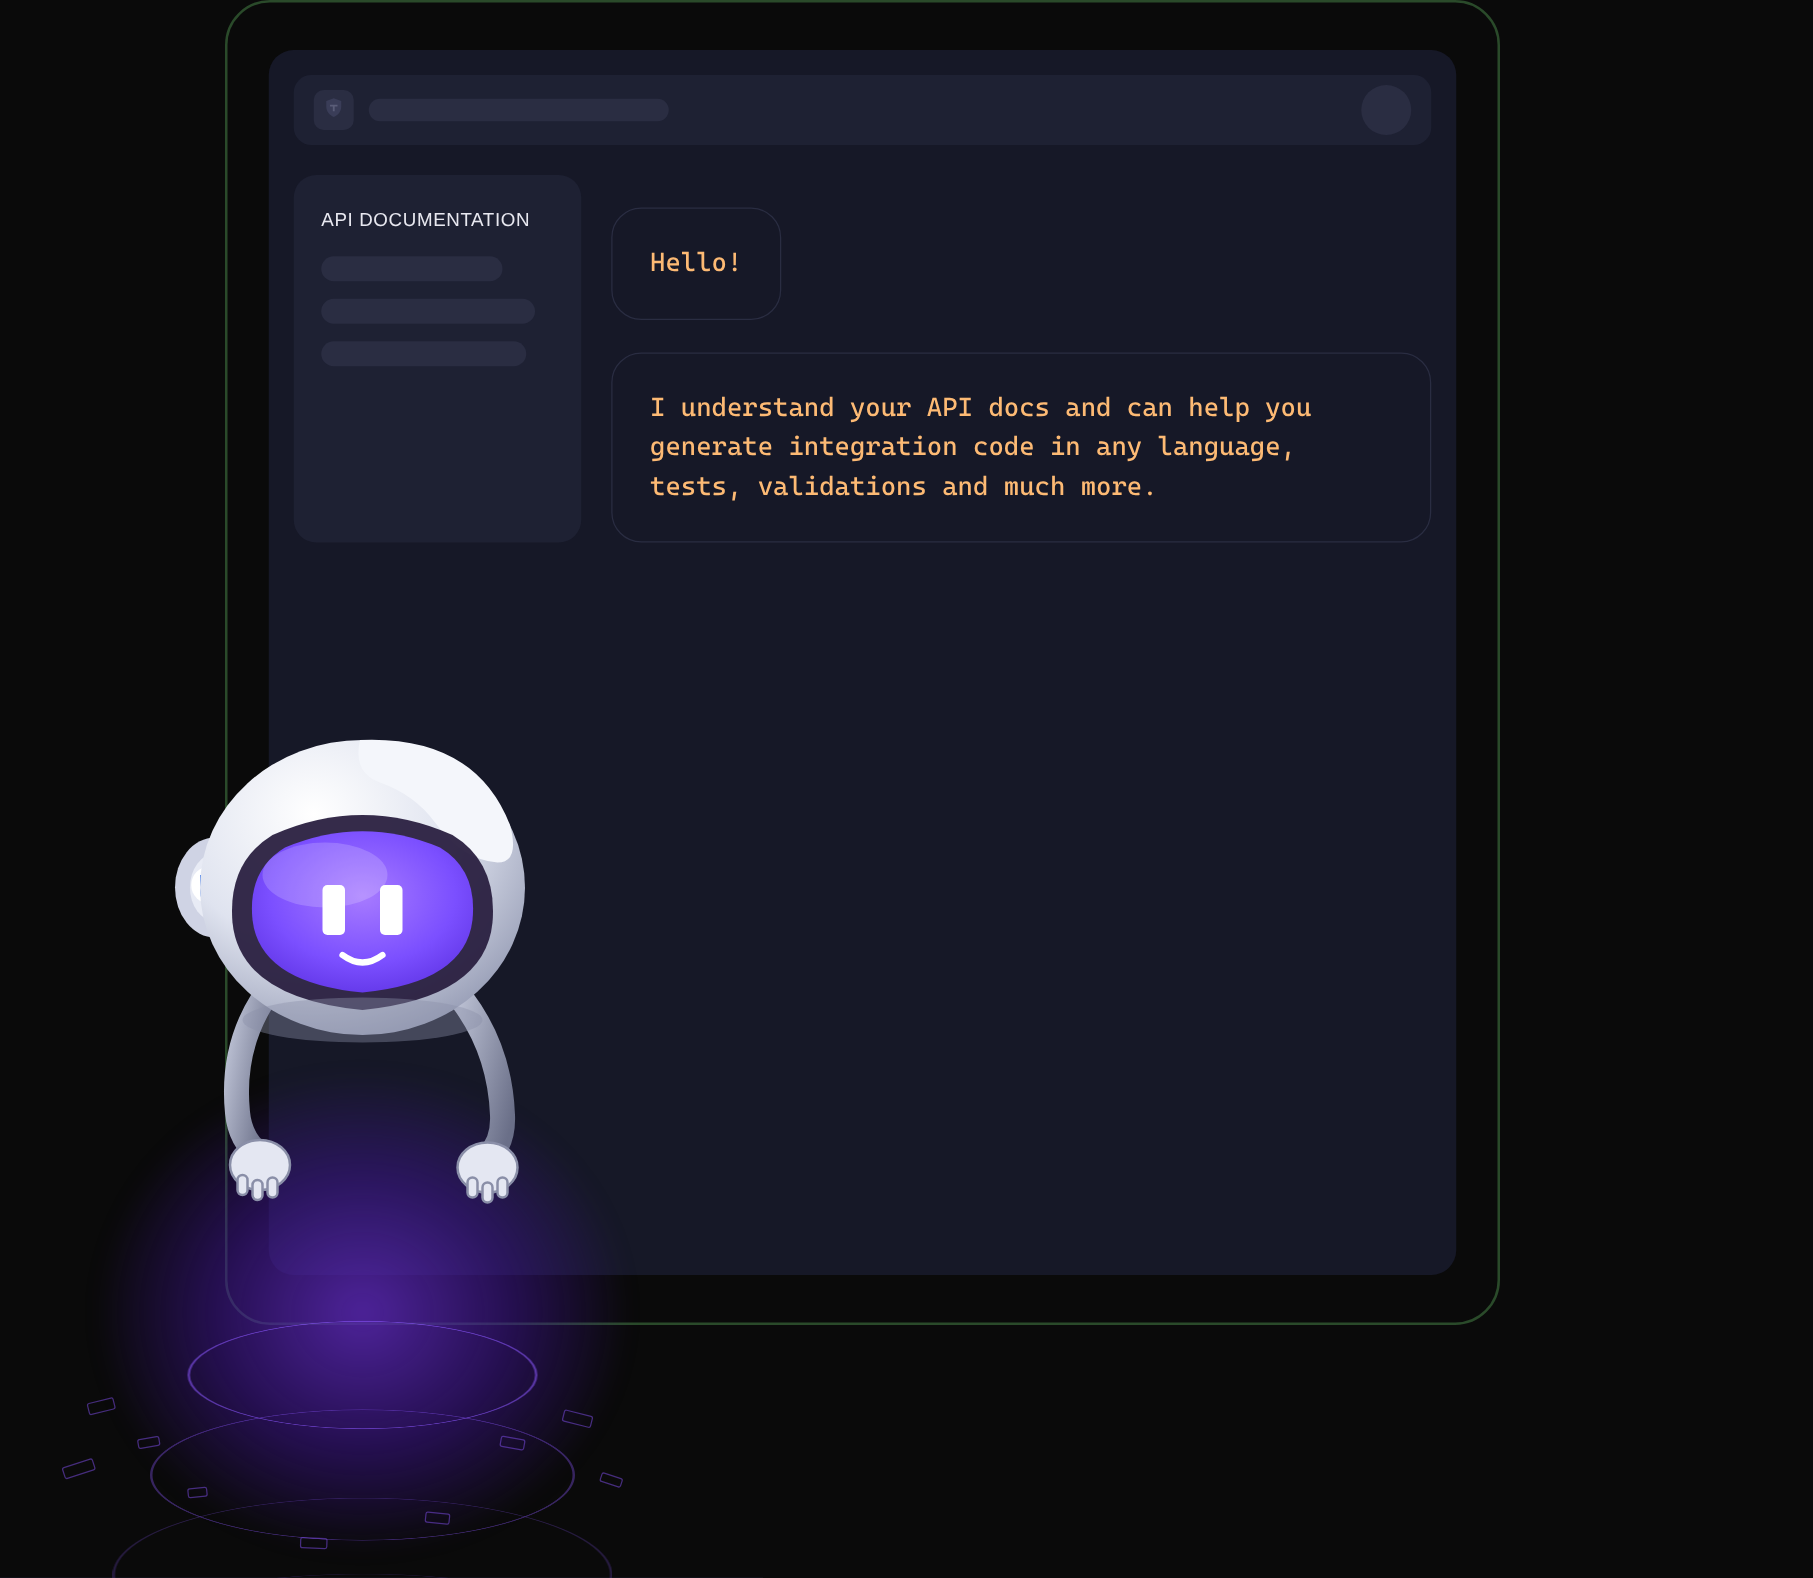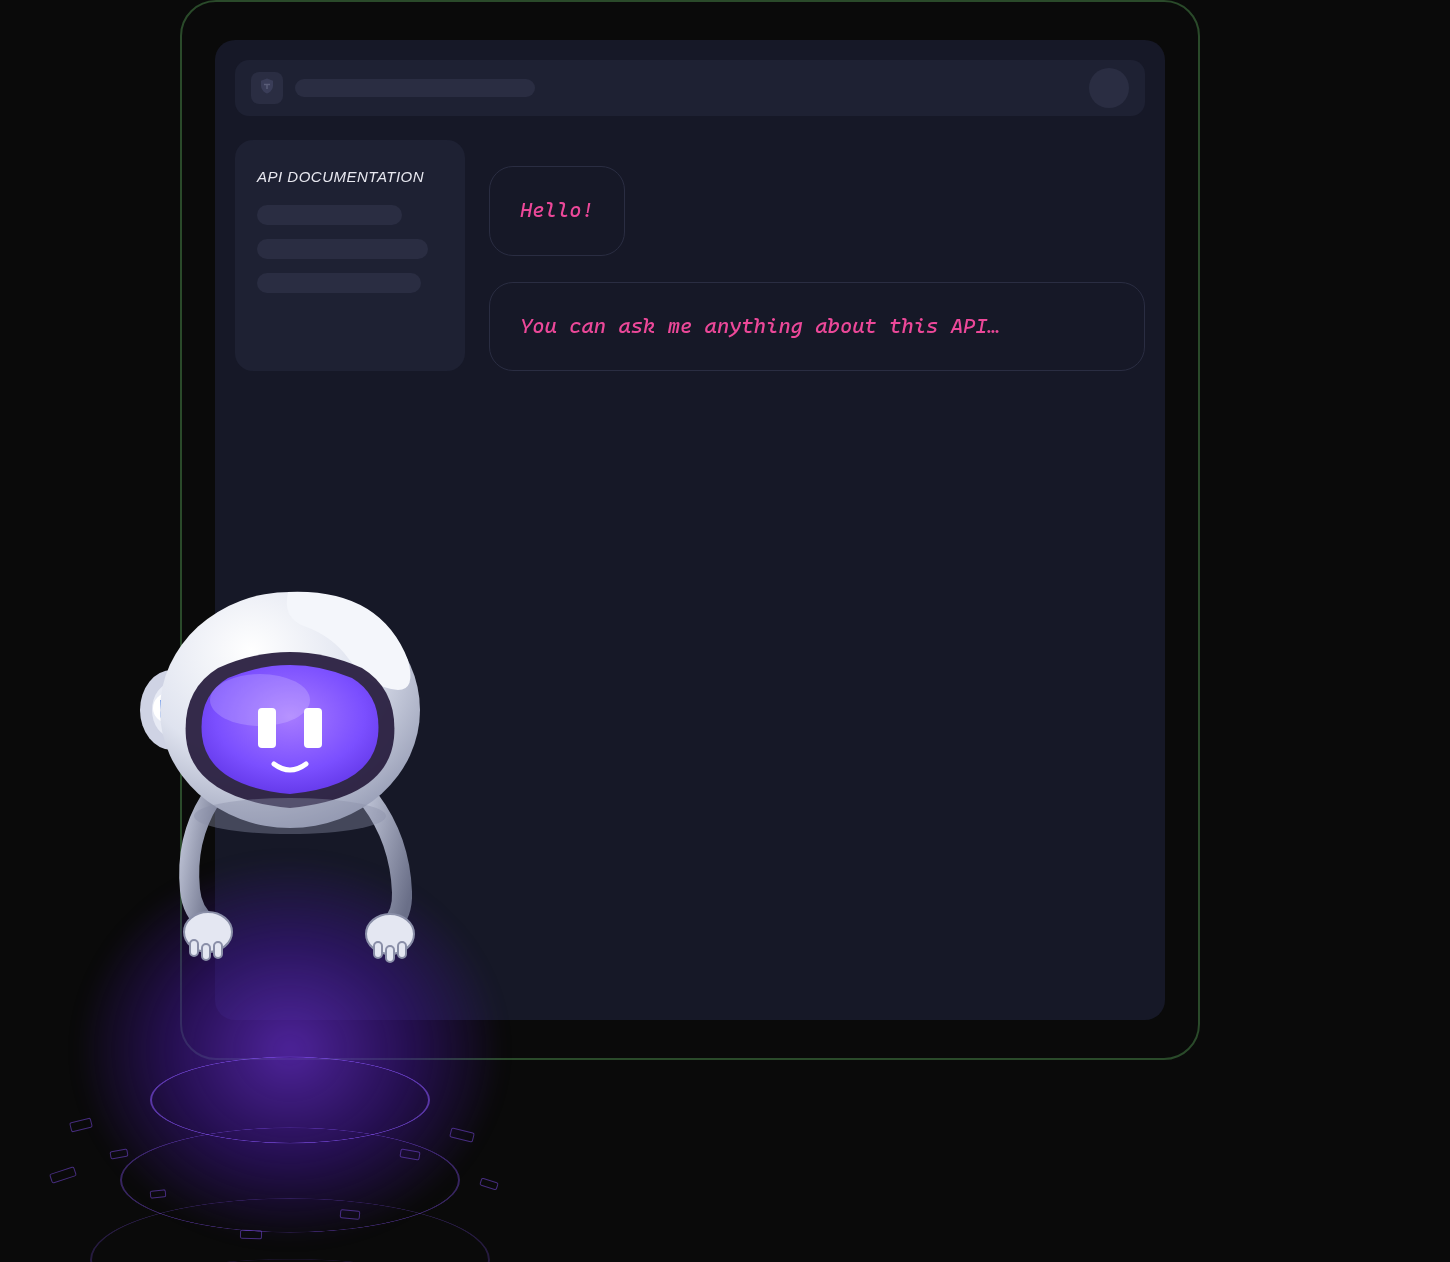--- a/index.html
+++ b/index.html
@@ -60,21 +60,20 @@
       margin-left: auto;
       width: 40px;
       height: 40px;
       background: #2a2d42;
       border-radius: 50%;
     }
     .content-row {
       display: flex;
       gap: 24px;
       margin-top: 24px;
-      font-style: italic;
     }
     .sidebar {
       width: 230px;
       background: #1e2133;
       border-radius: 18px;
       padding: 28px 22px;
     }
     .sidebar-heading {
       color: #e8e8f0;
       font-family: -apple-system, BlinkMacSystemFont, 'Segoe UI', sans-serif;
@@ -94,21 +93,21 @@
       flex: 1;
       display: flex;
       flex-direction: column;
       gap: 26px;
       padding-top: 26px;
     }
     .chat-bubble {
       border: 1.5px solid #2a2d42;
       border-radius: 24px;
       padding: 28px 30px;
-      color: #ec4899;
+      color: #fdba74;
       font-size: 21px;
       line-height: 1.5;
       font-family: ui-monospace, 'SF Mono', 'Monaco', 'Cascadia Code', monospace;
       width: fit-content;
       max-width: 100%;
     }
     .chat-bubble.full { width: 100%; }
 
     
     .robot-container {
@@ -186,21 +185,21 @@
         <div class="placeholder-line" style="width:92%"></div>
         <div class="placeholder-line" style="width:88%"></div>
       </div>
     </aside>
 
     <section class="chat-area">
       <div class="chat-bubble">
         <span>Hello!</span>
       </div>
       <div class="chat-bubble full">
-        <span>You can ask me anything about this API…</span>
+        <span>I understand your API docs and can help you generate integration code in any language, tests, validations and much more.</span>
       </div>
     </section>
   </div>
 </div>
 
 <div class="robot-container">
   <div class="portal-glow"></div>
   <div class="portal-ring ring1"></div>
   <div class="portal-ring ring2"></div>
   <div class="portal-ring ring3"></div>

